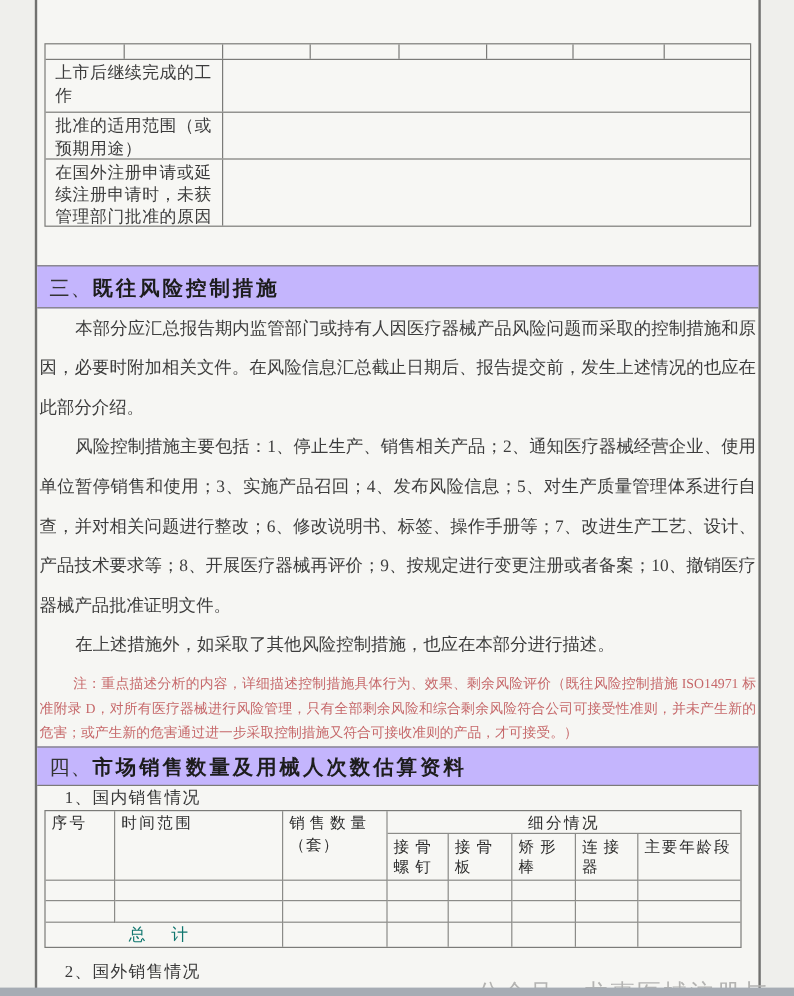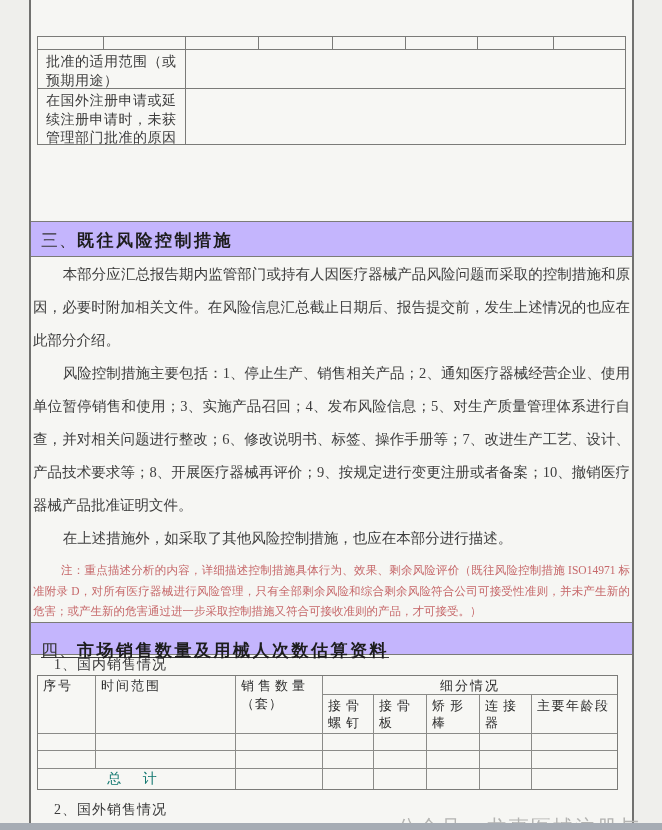--- a/index.html
+++ b/index.html
@@ -32,21 +32,21 @@
   .tval { flex:1; }
   .r1 { height:43px; } .r2 { height:38px; } .r3 { height:55px; }
 
   
   .hrow {
     position:absolute; left:31px; width:601px; box-sizing:border-box;
     border-top:1px solid #7b7b78; border-bottom:1px solid #7b7b78;
     padding-left:10px; background:#c4b5fd;
   }
   .h3row { top:221px; height:36px; padding-top:7px; font-size:17px; }
-  .h4row { top:622px; height:33px; padding-top:16px; font-size:17px;text-decoration:underline; }
+  .h4row { top:622px; height:33px; padding-top:5px; font-size:17px; }
   .hnum { font-weight:normal; letter-spacing:1px; color:#333; }
   .httl { font-weight:bold; letter-spacing:2.5px; color:#1d1d1d; }
 
   
   .textblock {
     position:absolute; left:33px; top:258px; width:597px;
     font-size:14.5px; line-height:33px; text-align:justify; color:#3d3d3d;
   }
   .textblock p { margin:0; text-indent:2.05em; }
   .note {
@@ -98,20 +98,24 @@
   <div class="toptable">
     <div class="frag">
       <div style="width:66px"></div>
       <div style="width:82px"></div>
       <div style="width:73px"></div>
       <div style="width:74px"></div>
       <div style="width:73px"></div>
       <div style="width:72px"></div>
       <div style="width:76px"></div>
       <div></div>
+    </div>
+    <div class="trow r1">
+      <div class="tlabel">上市后继续完成的工作</div>
+      <div class="tval"></div>
     </div>
     <div class="trow r2">
       <div class="tlabel">批准的适用范围（或预期用途）</div>
       <div class="tval"></div>
     </div>
     <div class="trow r3">
       <div class="tlabel">在国外注册申请或延续注册申请时，未获管理部门批准的原因</div>
       <div class="tval"></div>
     </div>
   </div>

